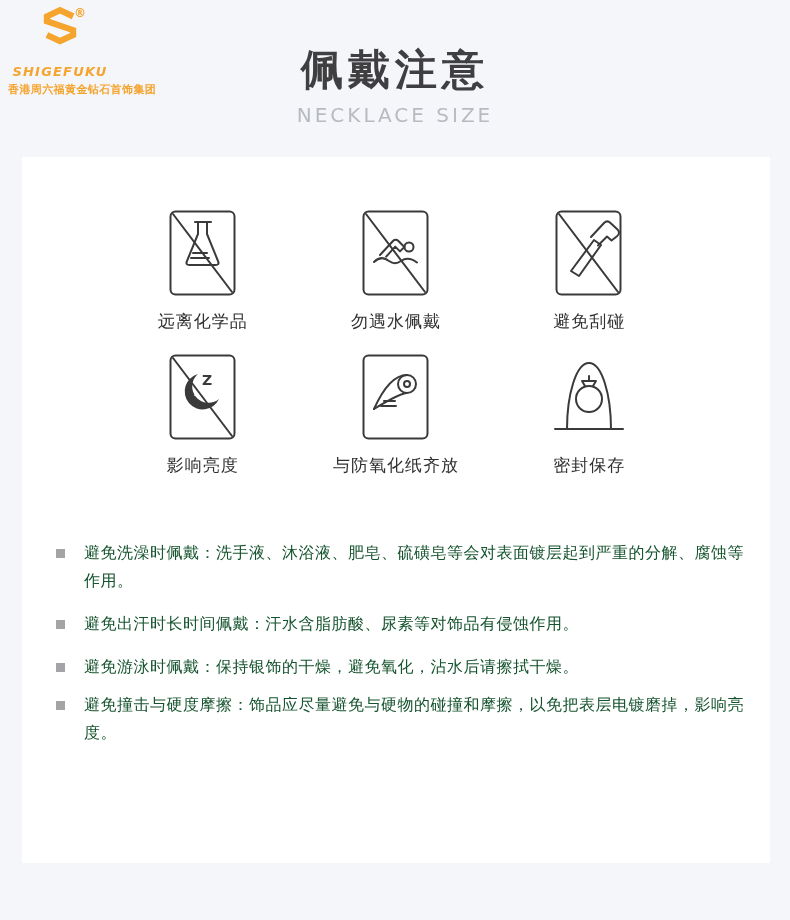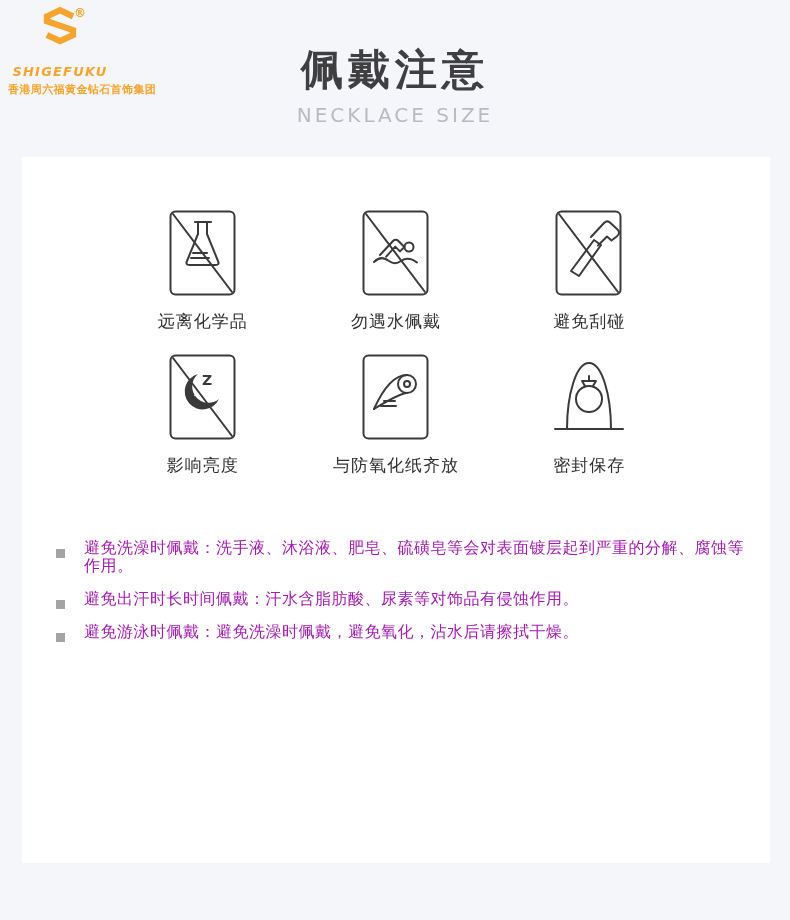--- a/index.html
+++ b/index.html
@@ -31,21 +31,21 @@
     justify-items:center;
     text-align:center;
   }
   .icon-cell { display:flex; flex-direction:column; align-items:center; }
   .icon-cell svg { display:block; }
   .icon-label { margin-top:13px; font-size:17px; color:#303030; letter-spacing:1px; }
   
   .notes { list-style:none; margin:62px 26px 0 34px; }
   .note {
     position:relative; padding-left:28px;
-    font-size:16px; line-height:18px; color:#a21caf; letter-spacing:0.5px;
+    font-size:16px; line-height:28px; color:#14532d; letter-spacing:0.5px;
     margin-bottom:15px;
   }
   .notes .note:nth-child(2) { }
   .notes .note:nth-child(3) { margin-bottom:10px; }
   .notes .note:nth-child(4) { margin-bottom:36px; }
   .bullet {
     position:absolute; left:0; top:10px; width:9px; height:9px;
     background:#a4a4a6;
   }
   .ic { stroke:#3a3a3a; stroke-width:2; fill:none; stroke-linecap:round; stroke-linejoin:round; }
@@ -147,18 +147,22 @@
       <li class="note">
         <span class="bullet"></span>
         <span>避免洗澡时佩戴：洗手液、沐浴液、肥皂、硫磺皂等会对表面镀层起到严重的分解、腐蚀等作用。</span>
       </li>
       <li class="note">
         <span class="bullet"></span>
         <span>避免出汗时长时间佩戴：汗水含脂肪酸、尿素等对饰品有侵蚀作用。</span>
       </li>
       <li class="note">
         <span class="bullet"></span>
-        <span>避免游泳时佩戴：避免洗澡时佩戴，避免氧化，沾水后请擦拭干燥。</span>
+        <span>避免游泳时佩戴：保持银饰的干燥，避免氧化，沾水后请擦拭干燥。</span>
+      </li>
+      <li class="note">
+        <span class="bullet"></span>
+        <span>避免撞击与硬度摩擦：饰品应尽量避免与硬物的碰撞和摩擦，以免把表层电镀磨掉，影响亮度。</span>
       </li>
     </ul>
 
   </div>
 </div>
 
 </body></html>

